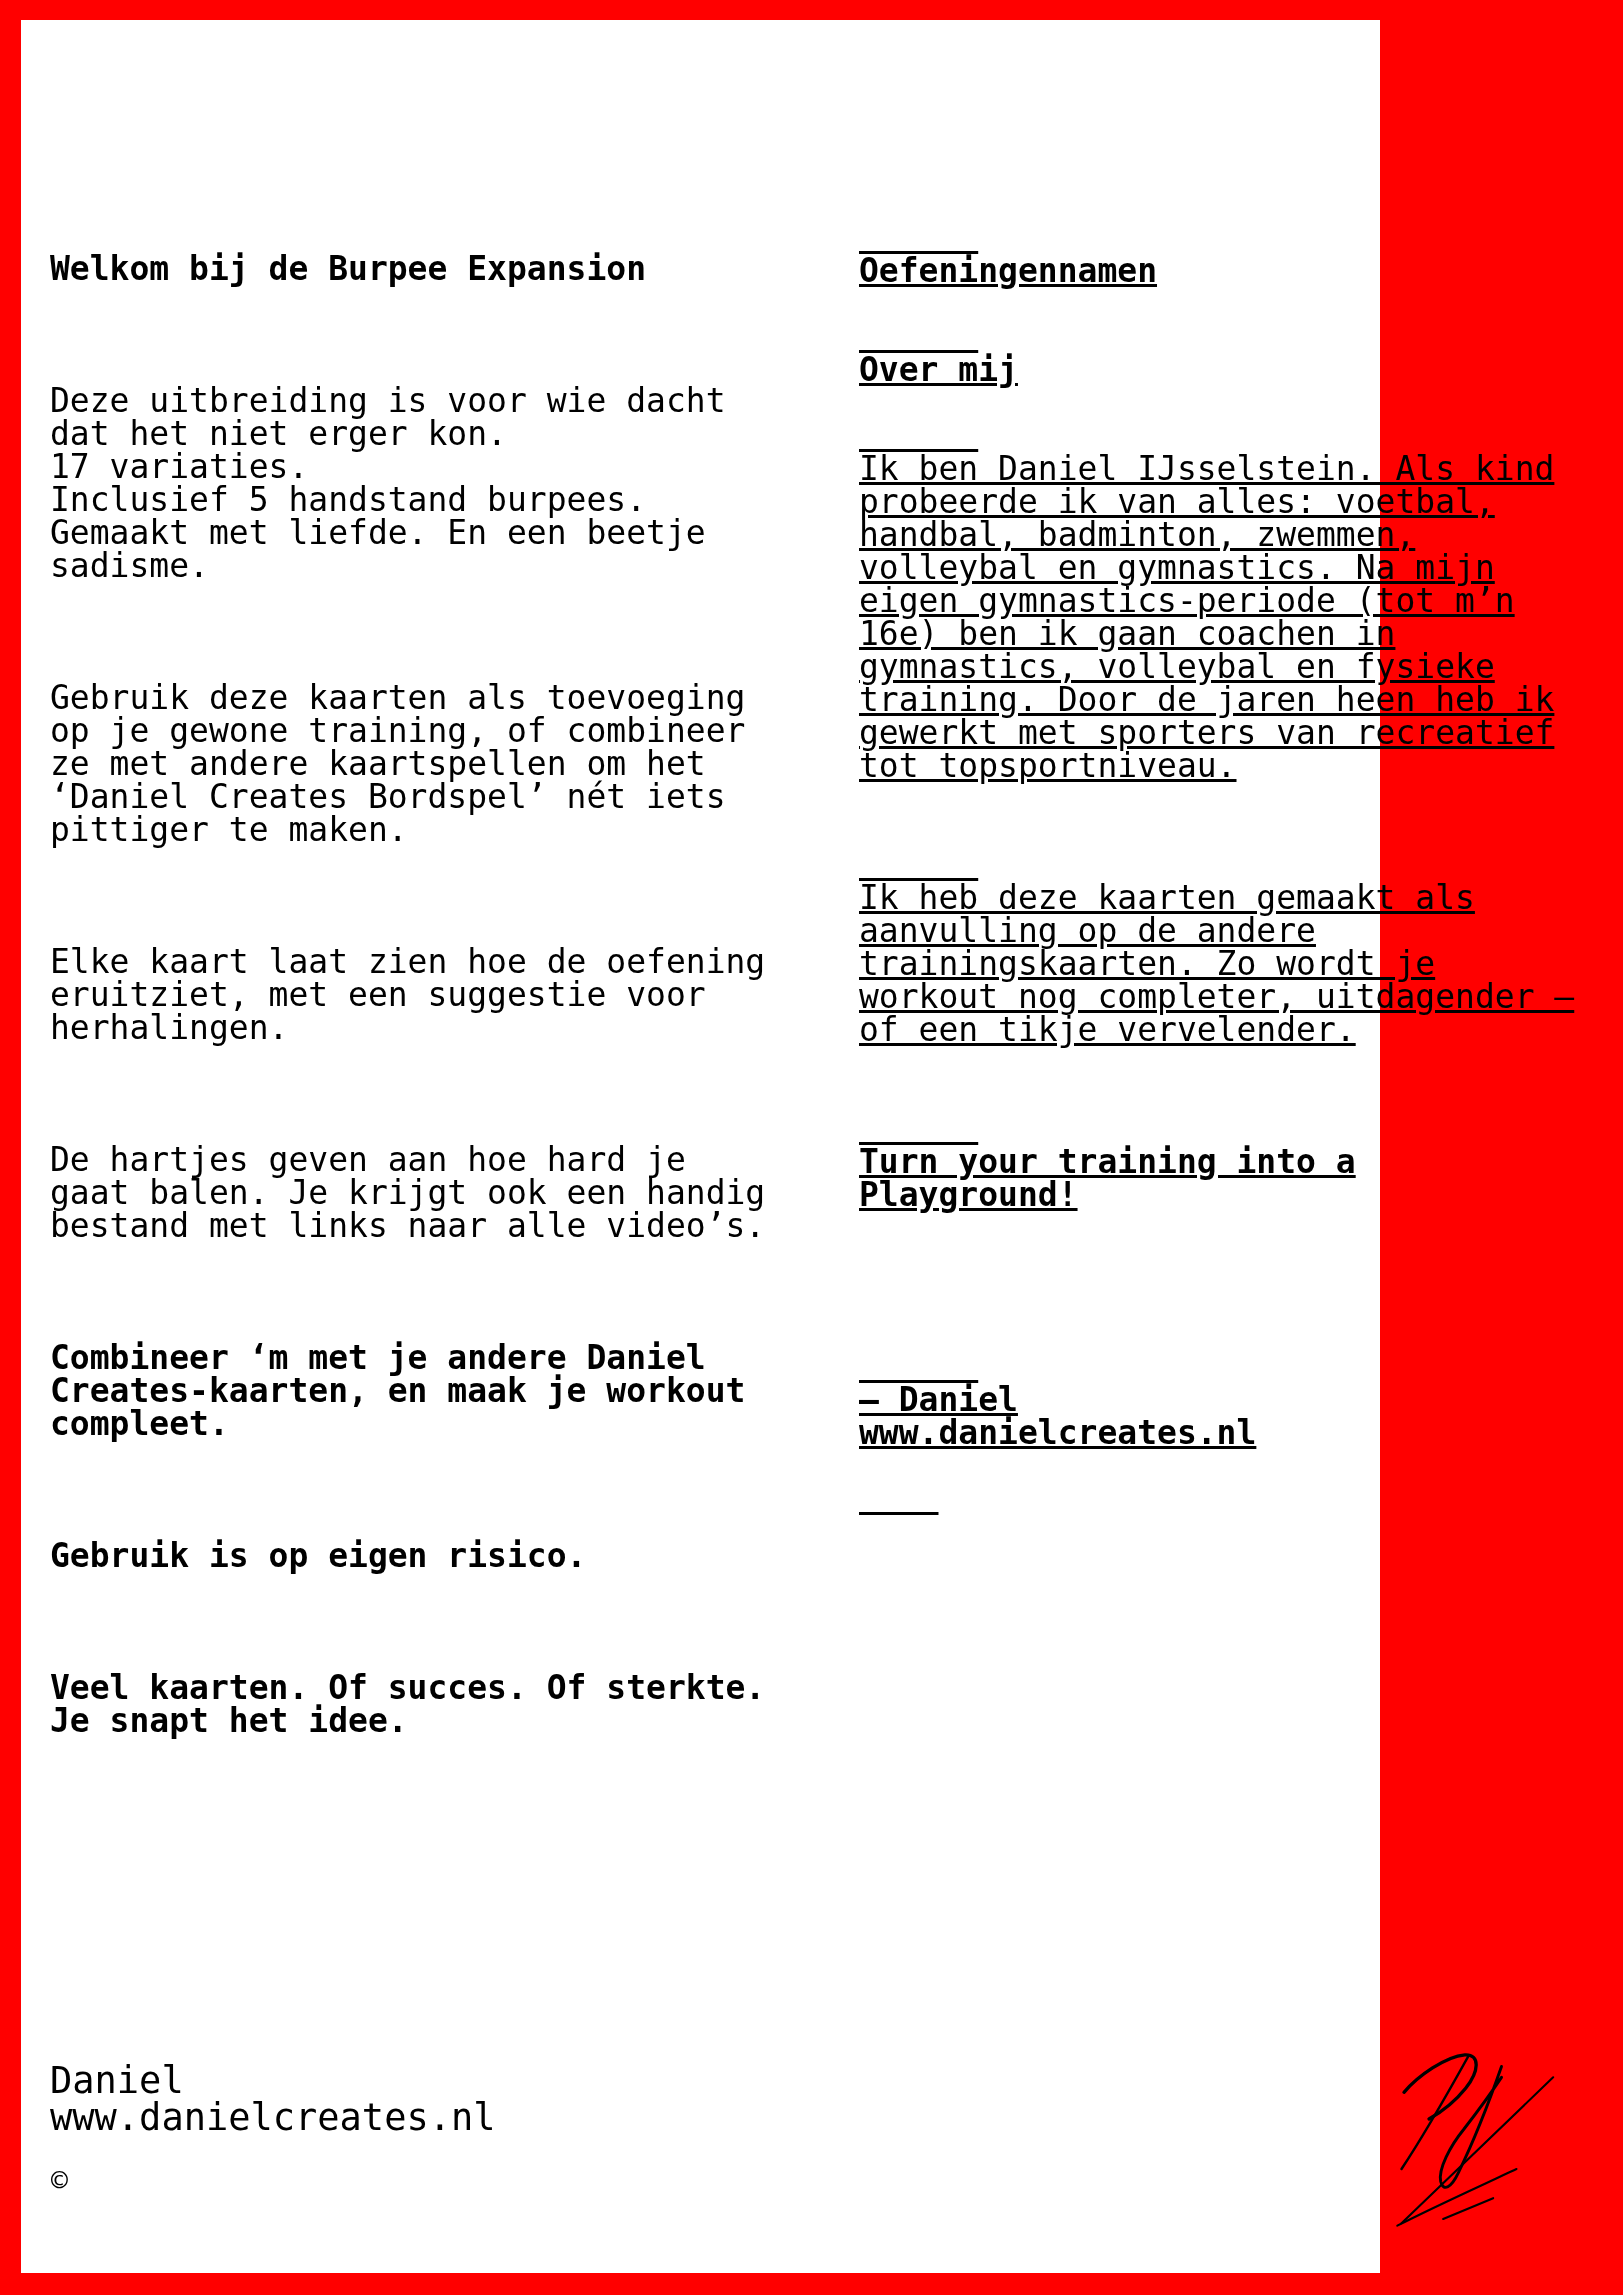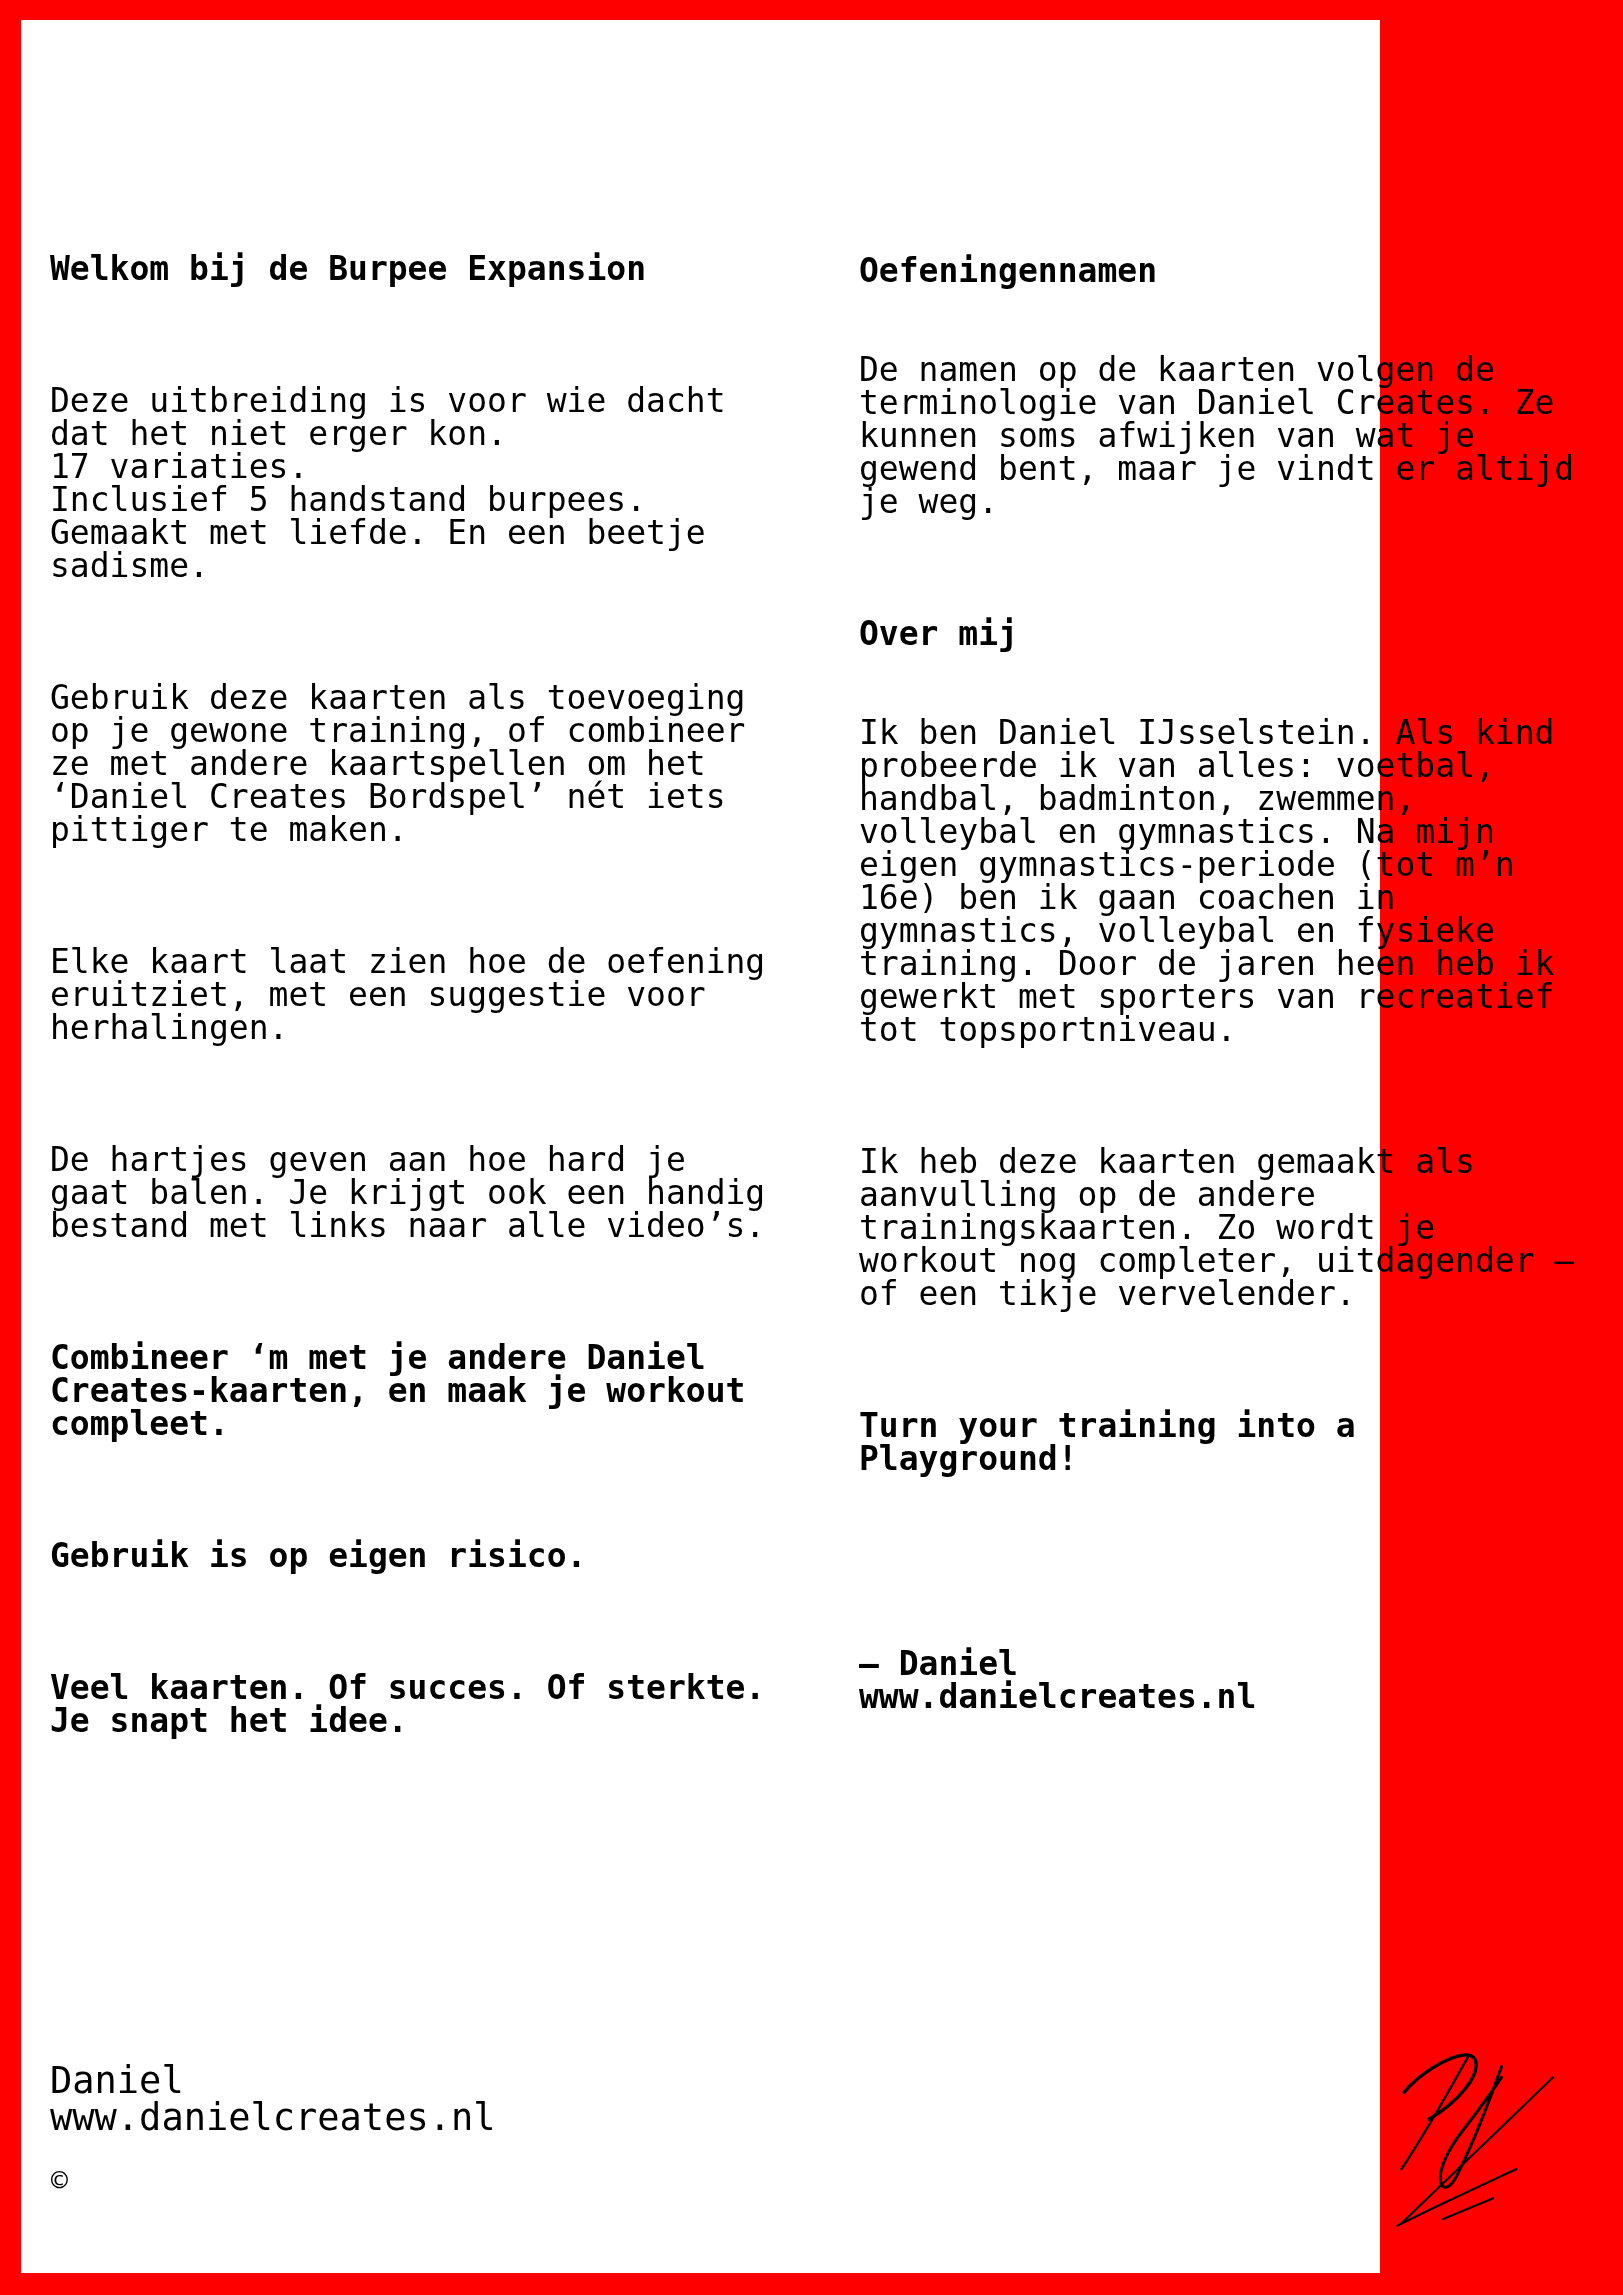--- a/index.html
+++ b/index.html
@@ -21,21 +21,21 @@
     background: #ffffff;
   }
   .col {
     position: absolute;
     font-size: 33px;
     line-height: 33px;
     white-space: pre;
     letter-spacing: 0;
   }
   .col-left  { left: 29px;   top: 166px; }
-  .col-right { left: 838px; top: 168px; }
+  .col-right { left: 838px; top: 168px; text-decoration: underline; }
   .block { margin: 0 0 33px 0; }
   .block.tight { margin-bottom: 0; }
   .block.gap-large { margin-bottom: 106px; }
   .bold { font-weight: bold; }
   .footer-left {
     position: absolute;
     left: 29px;
     top: 2042px;
     font-size: 37px;
     line-height: 37px;
@@ -83,25 +83,20 @@
       <div class="block bold">Combineer ‘m met je andere Daniel
 Creates-kaarten, en maak je workout
 compleet.</div>
       <div class="block bold">Gebruik is op eigen risico.</div>
       <div class="block bold tight">Veel kaarten. Of succes. Of sterkte.
 Je snapt het idee.</div>
     </div>
 
     <div class="col col-right">
       <div class="block bold tight">Oefeningennamen</div>
-      <div class="block">De namen op de kaarten volgen de
-terminologie van Daniel Creates. Ze
-kunnen soms afwijken van wat je
-gewend bent, maar je vindt er altijd
-je weg.</div>
       <div class="block bold tight">Over mij</div>
       <div class="block">Ik ben Daniel IJsselstein. Als kind
 probeerde ik van alles: voetbal,
 handbal, badminton, zwemmen,
 volleybal en gymnastics. Na mijn
 eigen gymnastics-periode (tot m’n
 16e) ben ik gaan coachen in
 gymnastics, volleybal en fysieke
 training. Door de jaren heen heb ik
 gewerkt met sporters van recreatief

